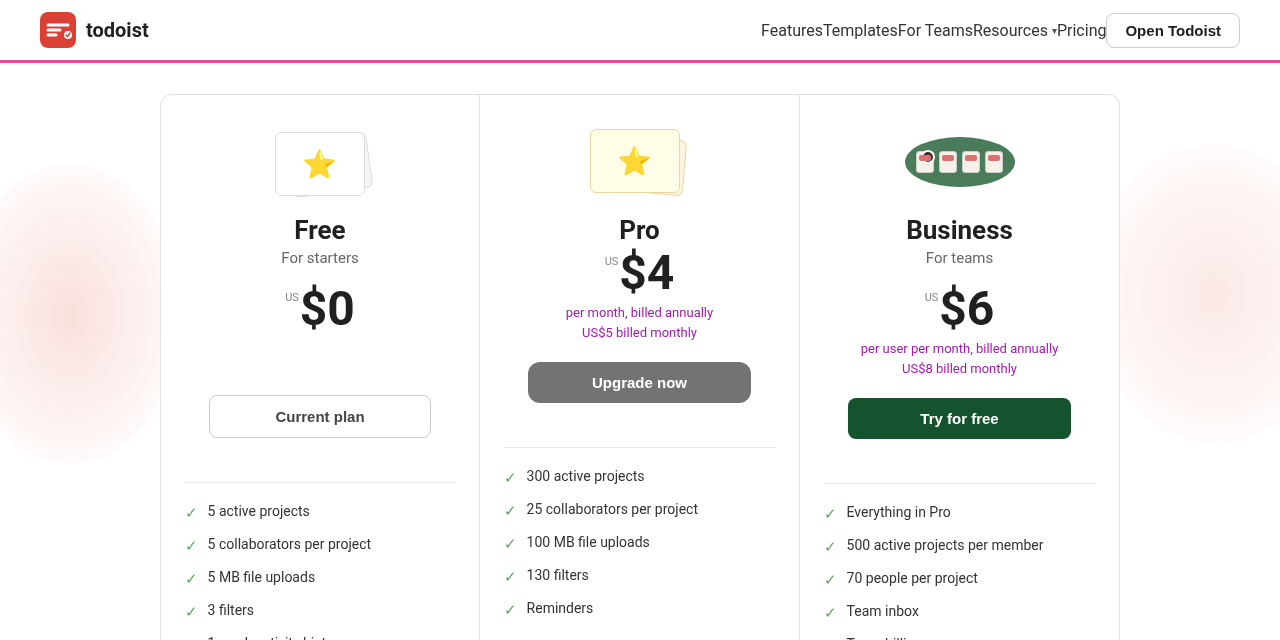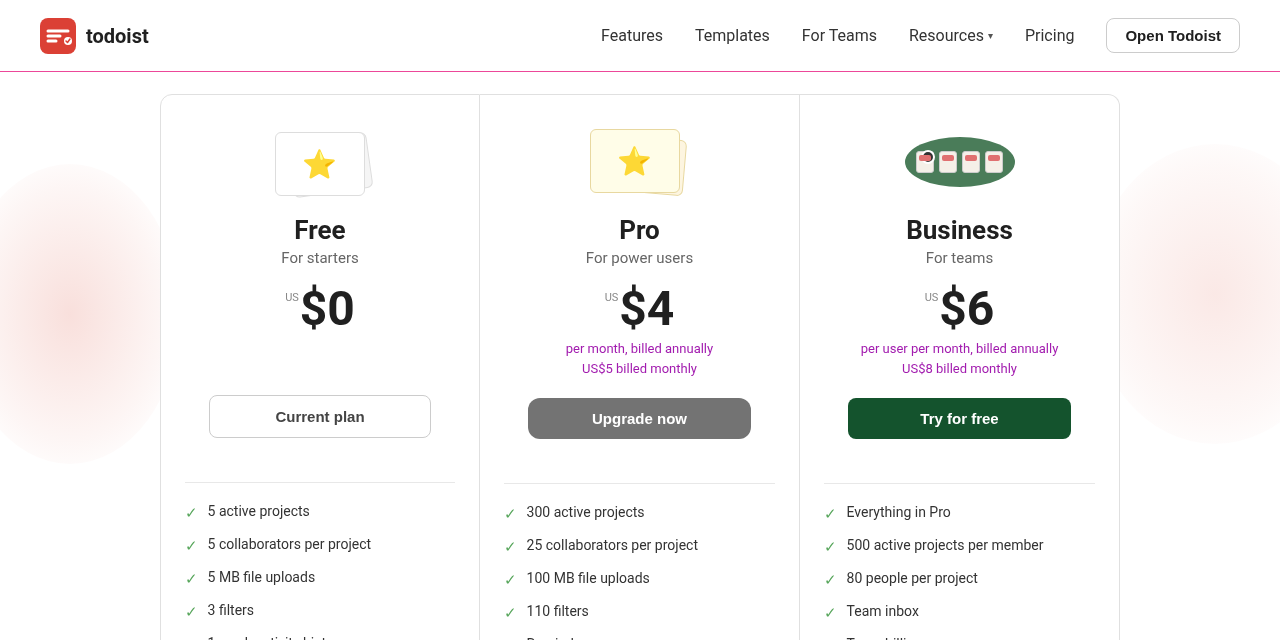--- a/index.html
+++ b/index.html
@@ -8,22 +8,22 @@
       background: #fff;
       overflow-x: hidden;
     }
 
     
     .header {
       display: flex;
       align-items: center;
       justify-content: space-between;
       padding: 16px 40px;
-      height: 72px;
-      border-bottom: 1px solid #ec4899;
+      height: 63px;
+      border-bottom: 3px solid #ec4899;
       position: fixed;
       top: 0;
       left: 0;
       right: 0;
       background: #fff;
       z-index: 100;
     }
     .logo {
       display: flex;
       align-items: center;
@@ -35,21 +35,20 @@
       height: 36px;
     }
     .logo-text {
       font-size: 20px;
       font-weight: 700;
       color: #202020;
     }
     .nav {
       display: flex;
       align-items: center;
-      gap: 32px;
     }
     .nav-link {
       font-size: 16px;
       color: #333;
       text-decoration: none;
       cursor: pointer;
     }
     .nav-link-resources {
       display: flex;
       align-items: center;
@@ -453,21 +452,20 @@
       <div class="card-illustration">
         <div class="illus-pro">
           <div class="card-back"></div>
           <div class="card-front">
             <span class="star">⭐</span>
           </div>
         </div>
       </div>
       <div class="card-header">
         <div class="plan-name">Pro</div>
-        <div class="plan-desc">For power users</div>
         <div class="price-area">
           <span class="currency-label">US</span>
           <span class="price-amount">$4</span>
         </div>
         <div class="price-billing">
           <span>per month, billed annually</span><br>
           <span>US$5 billed monthly</span>
         </div>
         <button class="btn-upgrade">Upgrade now</button>
       </div>
@@ -480,21 +478,21 @@
         <li class="feature-item">
           <span class="check-icon">✓</span>
           <span>25 collaborators per project</span>
         </li>
         <li class="feature-item">
           <span class="check-icon">✓</span>
           <span>100 MB file uploads</span>
         </li>
         <li class="feature-item">
           <span class="check-icon">✓</span>
-          <span>110 filters</span>
+          <span>130 filters</span>
         </li>
         <li class="feature-item">
           <span class="check-icon">✓</span>
           <span>Reminders</span>
         </li>
 
       </ul>
     </div>
 
     <div class="pricing-card">
@@ -528,21 +526,21 @@
         <li class="feature-item">
           <span class="check-icon">✓</span>
           <span>Everything in Pro</span>
         </li>
         <li class="feature-item">
           <span class="check-icon">✓</span>
           <span>500 active projects per member</span>
         </li>
         <li class="feature-item">
           <span class="check-icon">✓</span>
-          <span>80 people per project</span>
+          <span>70 people per project</span>
         </li>
         <li class="feature-item">
           <span class="check-icon">✓</span>
           <span>Team inbox</span>
         </li>
         <li class="feature-item">
           <span class="check-icon">✓</span>
           <span>Team billing</span>
         </li>
 

